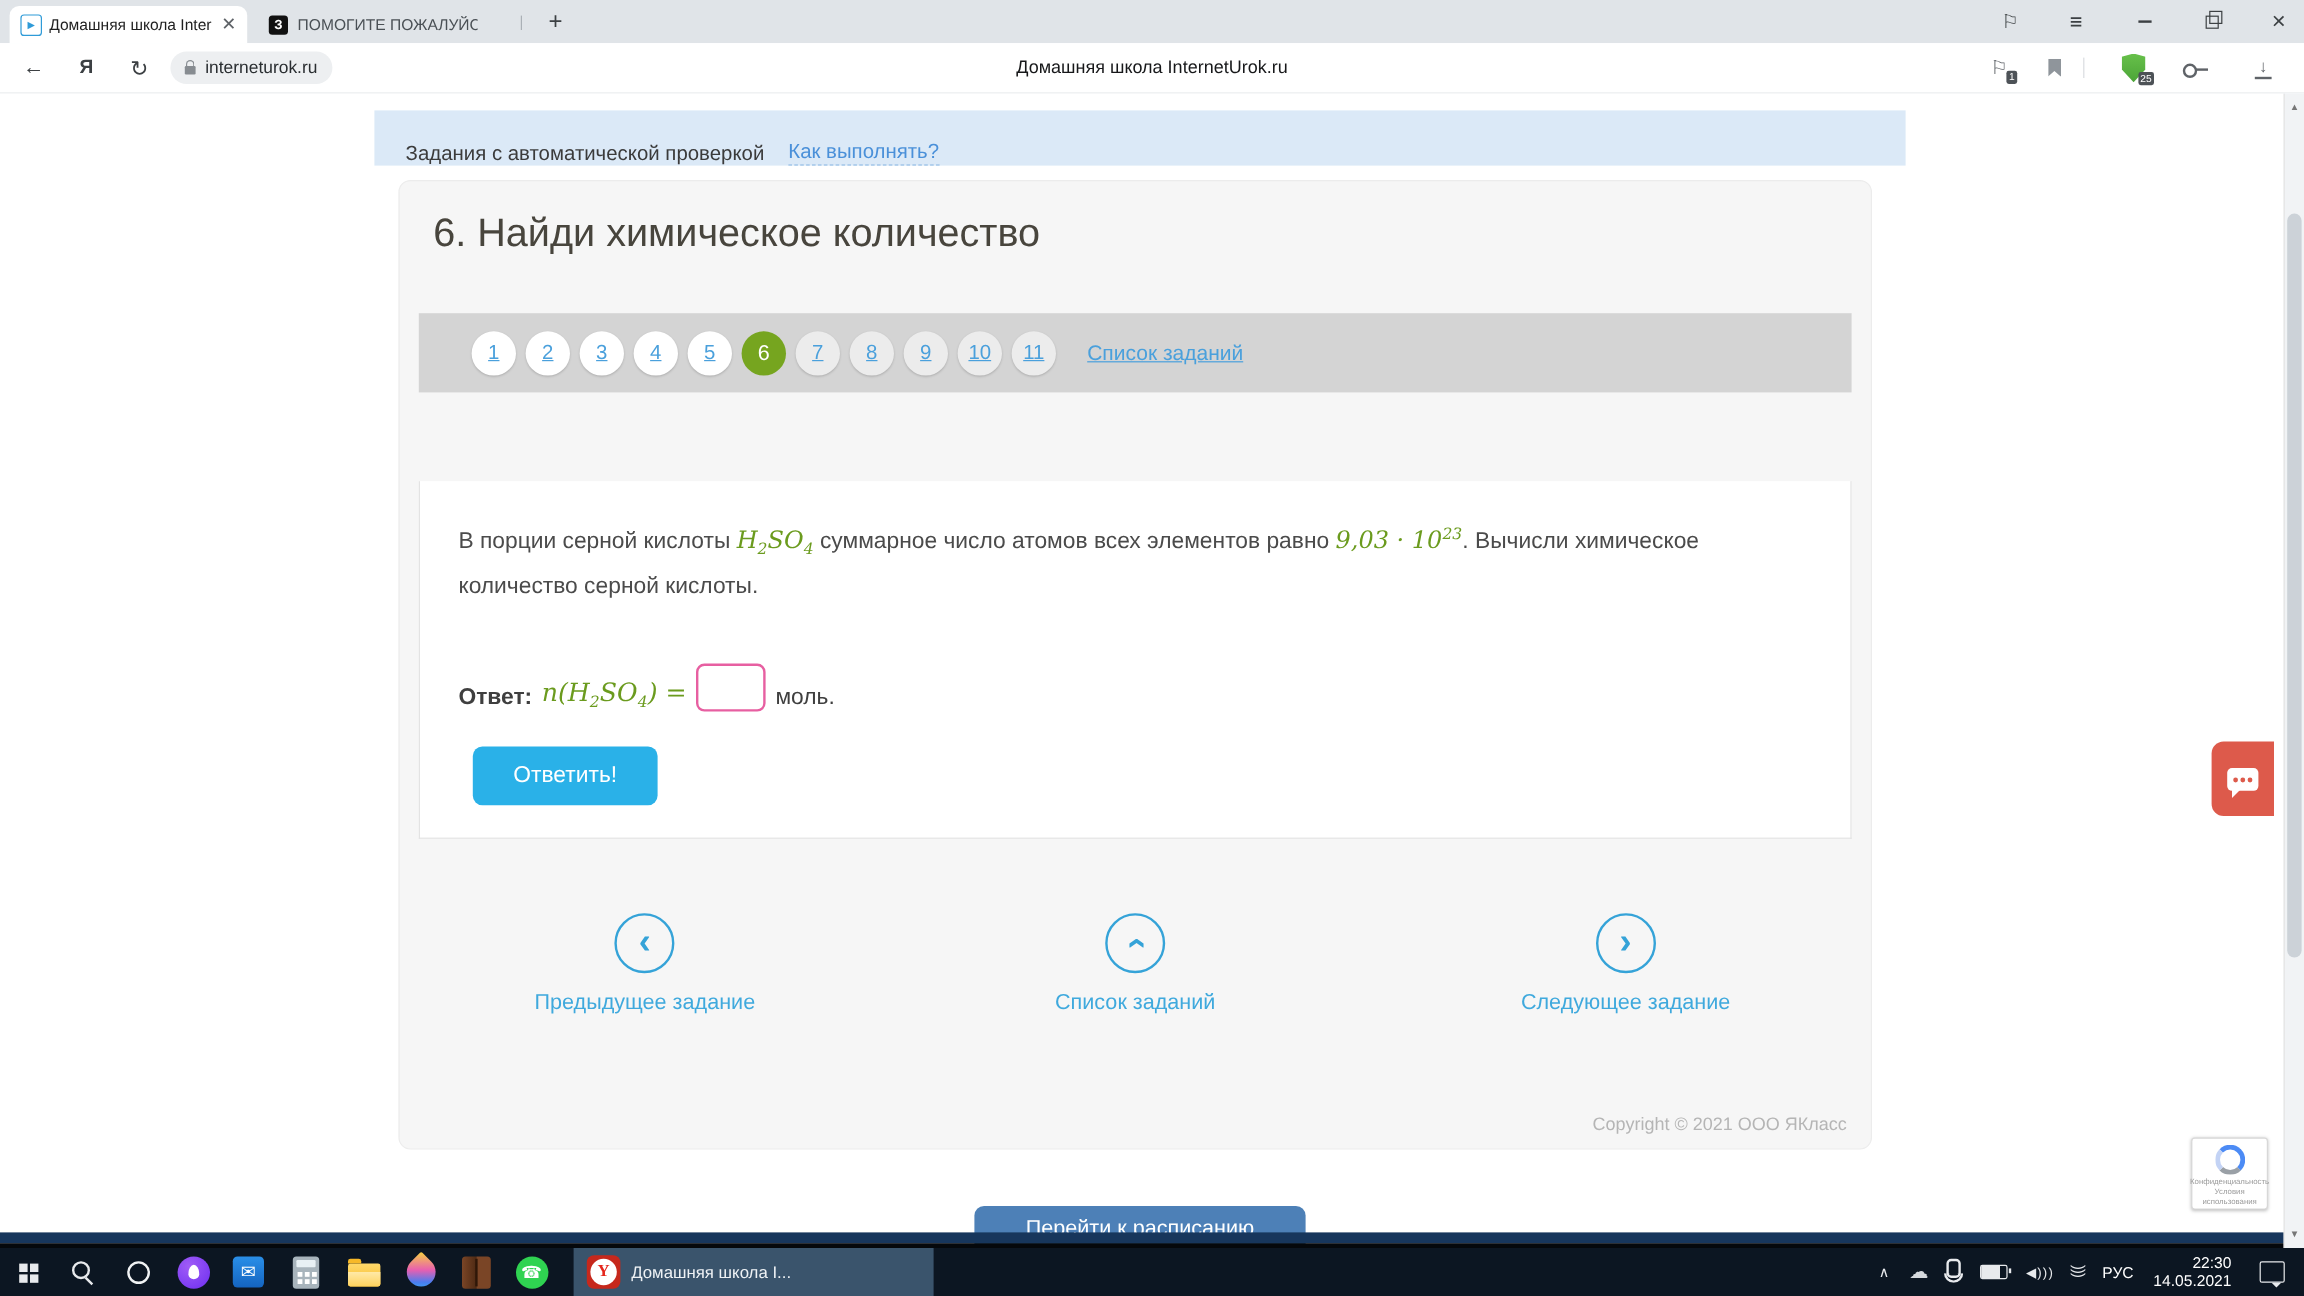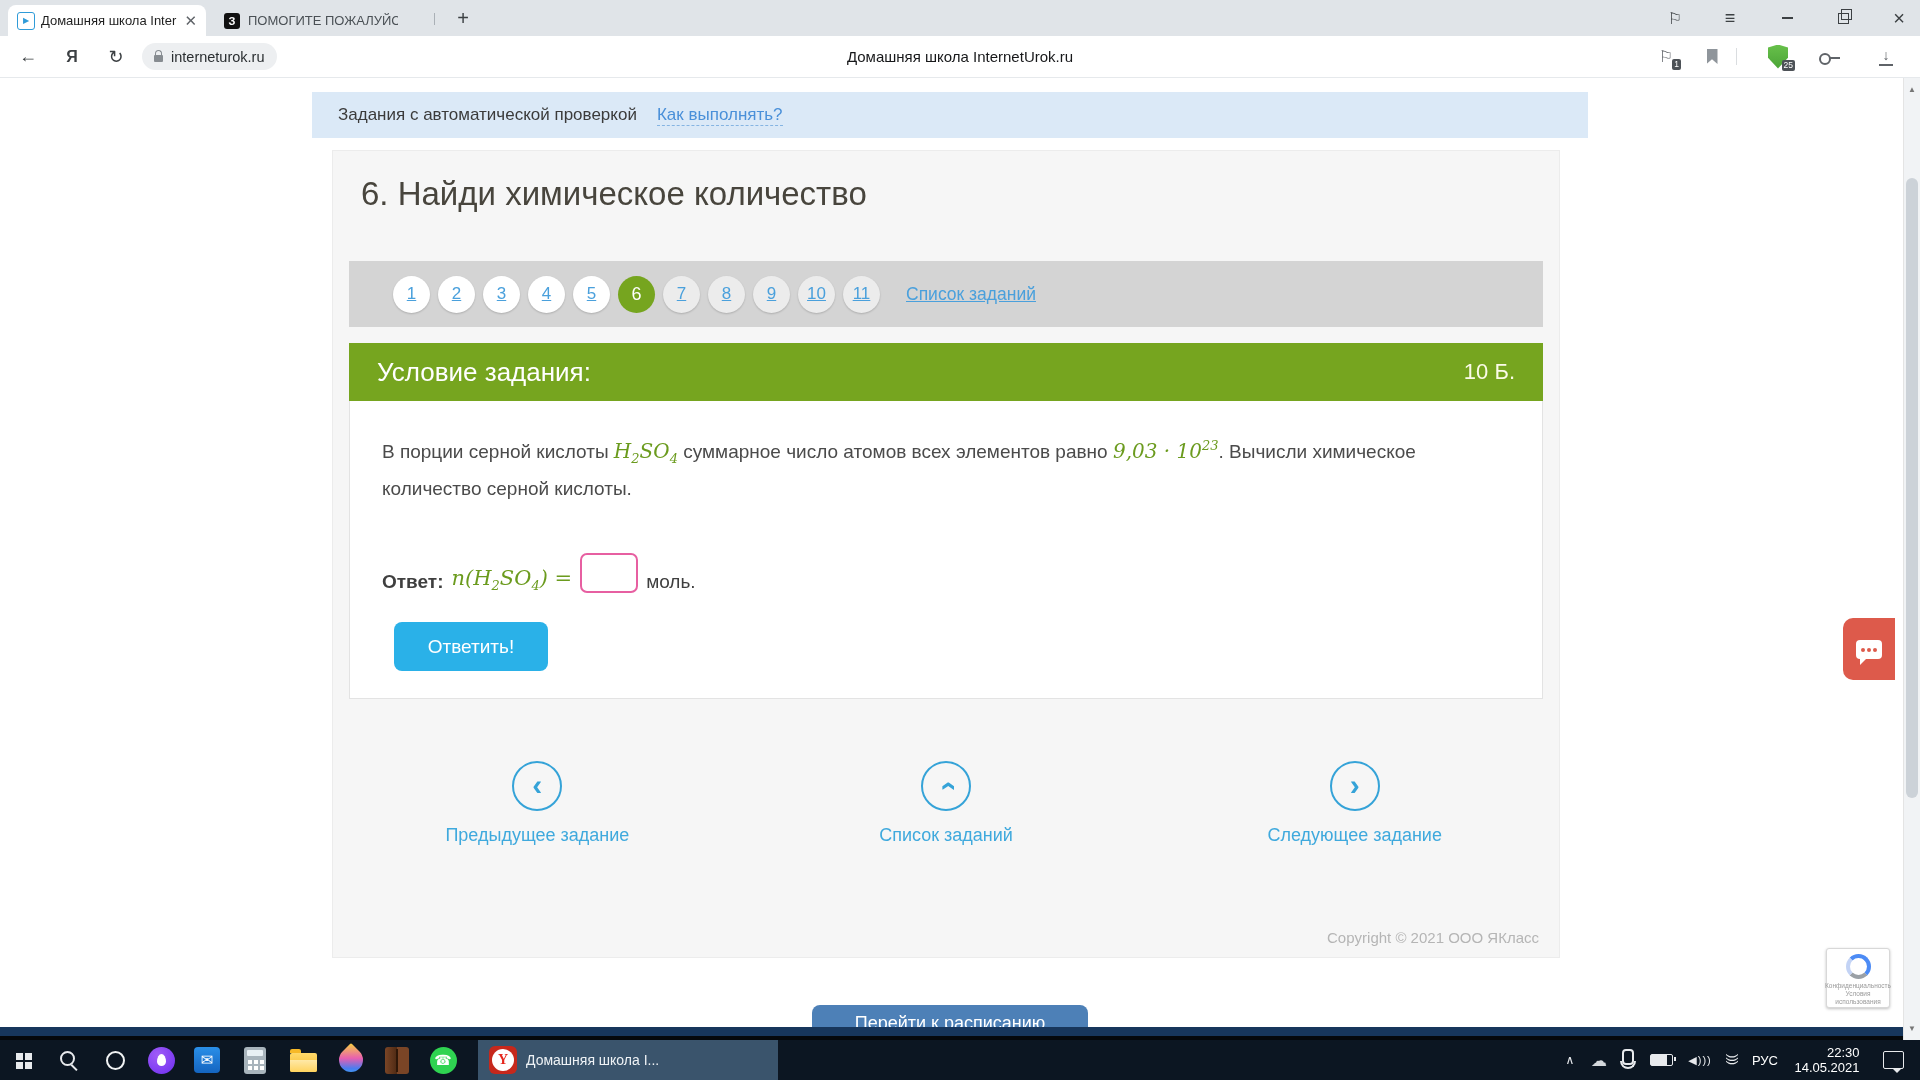--- a/index.html
+++ b/index.html
@@ -35,23 +35,23 @@
   .bmk{width:11px;height:15px;background:#8f959b;clip-path:polygon(0 0,100% 0,100% 100%,50% 68%,0 100%)}
   .aisep{position:absolute;top:12px;width:1px;height:17px;background:#dadde0}
   .shield{width:20px;height:24px;background:linear-gradient(180deg,#67c04a,#4ba437);clip-path:polygon(50% 0,100% 12%,100% 55%,50% 100%,0 55%,0 12%)}
   .key{width:22px;height:18px;position:relative}
   .key::before{content:"";position:absolute;left:0;top:5px;width:8px;height:8px;border:2px solid #5f6368;border-radius:50%}
   .key::after{content:"";position:absolute;left:11px;top:9px;width:10px;height:2px;background:#5f6368;box-shadow:4px 3px 0 -1px #5f6368}
   .dl{width:16px;height:19px;position:relative;display:flex;align-items:flex-start;justify-content:center;font-size:14px;color:#5f6368}
   .dl::after{content:"";position:absolute;bottom:0;left:1px;right:1px;height:2px;background:#5f6368}
   
   #content{position:absolute;left:0;top:78px;width:1920px;height:962px;background:#fff}
-  .banner{position:absolute;left:312px;top:14px;width:1276px;height:46px;background:#dbe9f7;display:flex;align-items:center;padding:0 26px;box-sizing:border-box;font-size:17px;color:#3b3b3b}
+  .banner{position:absolute;left:312px;top:14px;width:1276px;height:46px;background:#dbe9f7;display:flex;align-items:flex-end;padding:0 26px;box-sizing:border-box;font-size:17px;color:#3b3b3b}
   .banner-link{margin-left:20px;color:#4a90d9;border-bottom:1px dashed #85b4e2;cursor:pointer}
-  .card{position:absolute;left:332px;top:72px;width:1228px;height:808px;background:#f6f6f6;border:1px solid #ececec;border-radius:0;box-sizing:border-box}
+  .card{position:absolute;left:332px;top:72px;width:1228px;height:808px;background:#f6f6f6;border:1px solid #ececec;border-radius:10px;box-sizing:border-box}
   .heading{position:absolute;left:28px;top:24px;font-size:33px;color:#48453d}
   .pagbar{position:absolute;left:16px;top:110px;width:1194px;height:66px;background:#d4d4d4;display:flex;align-items:center;padding-left:44px;gap:8px;box-sizing:border-box}
   .pg{width:37px;height:37px;border-radius:50%;background:#fff;display:flex;align-items:center;justify-content:center;font-size:17px;box-shadow:0 1px 2px rgba(0,0,0,.18);flex:none}
   .pg span{color:#4aa0dc;text-decoration:underline}
   .pg.dim{background:#ececec}
   .pg.act{background:#76a51f;box-shadow:none}
   .pg.act span{color:#fff;text-decoration:none;font-size:18px}
   .pg-link{margin-left:18px;font-size:17.5px;color:#4aa0dc;text-decoration:underline;cursor:pointer}
   .condbar{position:absolute;left:16px;top:192px;width:1194px;height:58px;background:#76a51f;display:flex;align-items:center;justify-content:space-between;padding:0 28px;box-sizing:border-box}
   .cond-title{color:#fff;font-size:26px}
@@ -229,24 +229,20 @@
           </div>
         <div class="pg dim">
             <span>10</span>
           </div>
         <div class="pg dim">
             <span>11</span>
           </div>
         <span class="pg-link">Список заданий</span>
       </div>
 
-      <div class="condbar">
-        <span class="cond-title">Условие задания:</span>
-        <span class="cond-points">10 Б.</span>
-      </div>
 
       <div class="taskbox">
         <p class="tasktext" style="margin:0">
           <span>В порции серной кислоты </span><span class="math"><span>H</span><sub>2</sub><span>SO</span><sub>4</sub></span><span> суммарное число атомов всех элементов равно </span><span class="math"><span>9,03 · 10</span><sup>23</sup></span><span>. Вычисли химическое количество серной кислоты.</span>
         </p>
         <div class="answer">
           <span class="alabel">Ответ:</span>
           <span class="amath"><span>n(</span><span>H</span><sub>2</sub><span>SO</span><sub>4</sub><span>) =</span></span>
           <input class="ans" type="text" value="" style="">
           <span class="unit">моль.</span>

